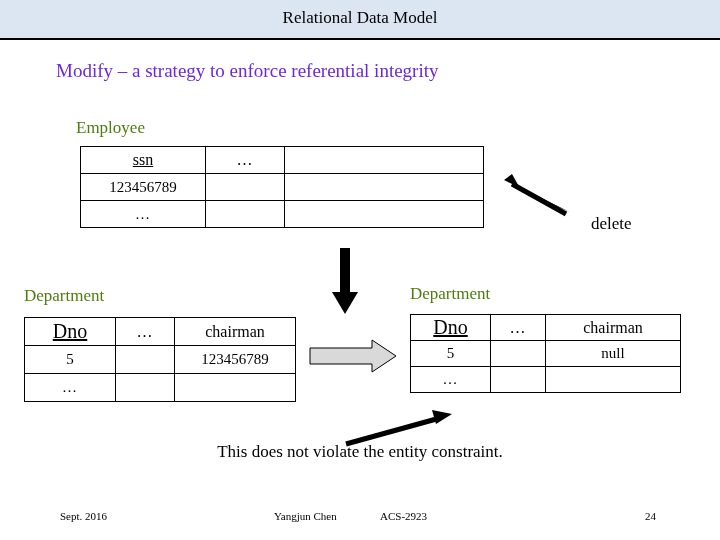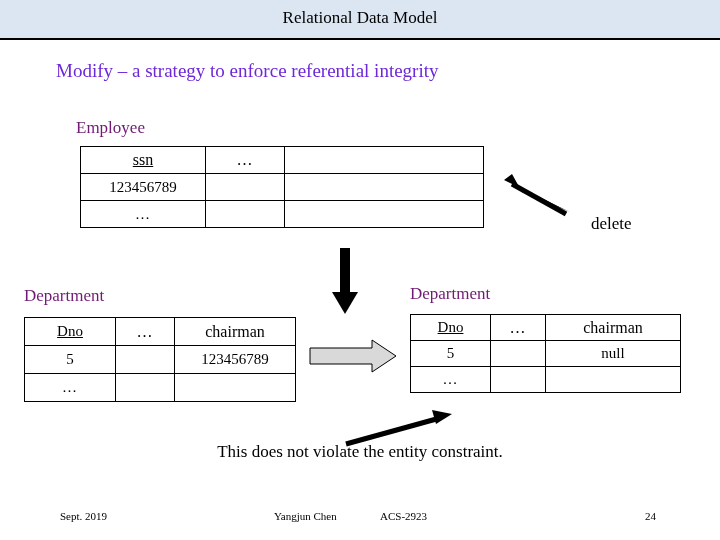--- a/index.html
+++ b/index.html
@@ -45,21 +45,21 @@
     left: 24px;
     top: 60px;
     font-size: 19px;
     color: #6d28d9;
     margin-left: 32px;
   }
   
   .lbl {
     position: absolute;
     font-size: 17px;
-    color: #701a75;
+    color: #4d7c0f;
   }
   #employee-label { left: 76px; top: 118px; }
   #dept-left-label { left: 24px; top: 286px; }
   #dept-right-label { left: 410px; top: 284px; }
   .delete-label {
     position: absolute;
     left: 575px;
     top: 214px;
     font-size: 17px;
     margin-left: 16px;
@@ -100,21 +100,21 @@
   #dept-left-table td.c1 { width: 58px; }
   #dept-left-table td.c2 { width: 120px; }
   #dept-left-table td { height: 27px; }
   
   #dept-right-table { left: 410px; top: 314px; }
   #dept-right-table td.c0 { width: 79px; }
   #dept-right-table td.c1 { width: 54px; }
   #dept-right-table td.c2 { width: 134px; }
   #dept-right-table td { height: 25px; }
   .hdr { font-size: 16px; }
-  .hdr-big { font-size: 15px; }
+  .hdr-big { font-size: 20px; }
   .ellipsis { letter-spacing: 1px; }
   
   svg.overlay {
     position: absolute;
     left: 0;
     top: 0;
     width: 720px;
     height: 540px;
     pointer-events: none;
   }
@@ -226,18 +226,18 @@
     </g>
 
     <g>
       <line x1="346" y1="444" x2="440" y2="418" stroke="#000000" stroke-width="5"></line>
       <path d="M 452 414 L 432 410 L 436 424 Z" fill="#000000"></path>
     </g>
   </svg>
 
   <div class="note">This does not violate the entity constraint.</div>
 
-  <div class="footer-item" id="footer-date">Sept. 2019</div>
+  <div class="footer-item" id="footer-date">Sept. 2016</div>
   <div class="footer-item" id="footer-author">Yangjun Chen</div>
   <div class="footer-item" id="footer-course">ACS-2923</div>
   <div class="footer-item" id="footer-page">24</div>
 
 </div>
 
 </body></html>

